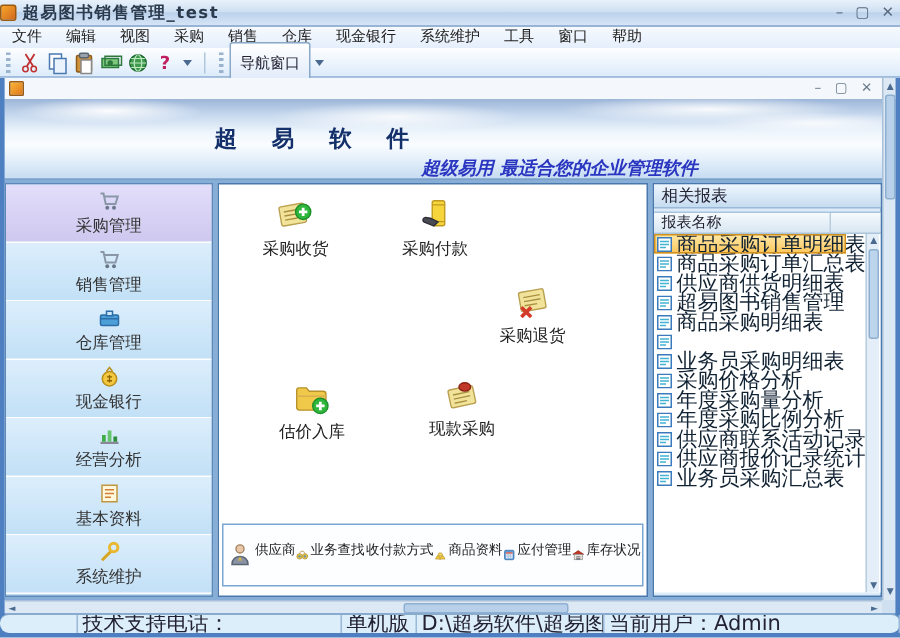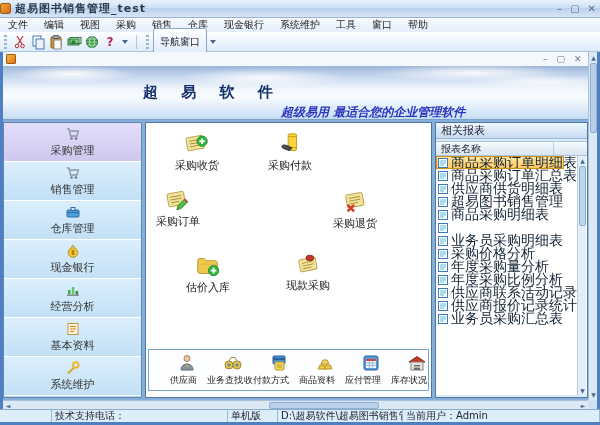--- a/index.html
+++ b/index.html
@@ -69,21 +69,21 @@
 
   
   .main { position:absolute; left:142px; top:70px; width:287px; height:276px;
     background:#fff; border:1px solid #4a78ad; overflow:hidden; }
   .dicon { position:absolute; width:64px; display:flex; flex-direction:column; align-items:center; gap:1px; }
   .dicon-label { font-size:11px; color:#222; white-space:nowrap; }
   .icon26 { width:26px; height:26px; }
 
   .shortcut-panel { position:absolute; left:2px; top:226px; width:281px; height:42px;
     border:1px solid #79a6d2; background:#fdfeff; display:flex; align-items:center; padding-left:2px; }
-  .shortcut { width:46px; display:flex; flex-direction:column; align-items:flex-end; gap:1px; }
+  .shortcut { width:46px; display:flex; flex-direction:row; align-items:flex-start; gap:1px; }
   .shortcut-label { font-size:9px; color:#222; white-space:nowrap; }
   .icon20 { width:20px; height:20px; }
 
   
   .reports { position:absolute; left:432px; top:70px; width:153px; height:276px;
     border:1px solid #4a78ad; background:#dcebf8; }
   .reports-header { height:16px; line-height:16px; font-size:11px; color:#223; padding-left:5px;
     background:linear-gradient(180deg,#eef6fe,#c6dcf0); border-bottom:1px solid #9ab8d8; }
   .col-header { margin-top:2px; height:15px; display:flex;
     background:linear-gradient(180deg,#f6fafd,#d8e6f2); border-top:1px solid #aac4dc; border-bottom:1px solid #aac4dc; }
@@ -101,21 +101,21 @@
   
   .vscroll { position:absolute; right:0; top:0; width:9px; height:348px; background:#dce8f4; border-left:1px solid #a8c0d8; }
   .vthumb { position:absolute; left:1px; top:11px; width:7px; height:70px; background:#b8d0ea; border:1px solid #8fb0d0; border-radius:2px; }
   .hscroll { position:absolute; left:0; top:348px; width:585px; height:9px; background:#dce8f4; border-top:1px solid #a8c0d8; }
   .hthumb { position:absolute; left:266px; top:1px; width:110px; height:7px; background:#b8d0ea; border:1px solid #8fb0d0; border-radius:2px; }
   .harrow { position:absolute; top:0; width:10px; height:9px; font-size:6px; color:#4a6a90; text-align:center; line-height:9px; }
   .corner { position:absolute; right:0; top:348px; width:9px; height:9px; background:#cfe0f0; }
 
   
   .statusbar { position:absolute; left:0; top:409px; width:600px; height:13px; background:#ddeefb;
-    border-top:1px solid #8aaccb; display:flex; font-size:10px; color:#223; }
+    border-top:1px solid #8aaccb; display:flex; font-size:14px; color:#223;border-radius:6px; }
   .st-cell { border-right:1px solid #9ab8d8; line-height:12px; padding-left:3px; overflow:hidden; white-space:nowrap; }
   .st0 { width:52px; } .st1 { width:176px; } .st2 { width:50px; } .st3 { width:125px; } .st4 { flex:1; }
 </style>
 </head>
 <body>
 
 <div class="window">
 
   <div class="titlebar">
     <div class="app-icon"></div>
@@ -279,31 +279,20 @@
 
       <div class="dicon" style="left:112px; top:8px;text-align:right;">
         <svg class="icon26" viewBox="0 0 28 28">
             <rect x="12" y="3" width="9" height="18" rx="1.5" fill="#f6d43c" stroke="#c09a20"></rect>
             <path d="M12 6h9M12 18h9" stroke="#c09a20" fill="none"></path>
             <path d="M7 15c-2 .5-2.5 3 .2 3.8l6 2.4 3-3-5.5-2.6z" fill="#4a4a52" stroke="#2e2e36"></path>
           </svg>
         <span class="dicon-label">采购付款</span>
       </div>
 
-      <div class="dicon" style="left:0px; top:64px;">
-        <svg class="icon26" viewBox="0 0 28 28">
-            <g transform="rotate(-10 12 13)">
-              <rect x="3" y="6" width="18" height="14" rx="1.5" fill="#f2e39a" stroke="#b9a050"></rect>
-              <path d="M6 10h12M6 13h12M6 16h9" stroke="#a89040" fill="none"></path>
-            </g>
-            <path d="M14 20l7-7 3.2 3.2-7 7-4.4 1.2z" fill="#57b947" stroke="#35802a"></path>
-            <path d="M21 13l3.2 3.2" stroke="#c8442e" stroke-width="2" fill="none"></path>
-          </svg>
-        <span class="dicon-label">采购订单</span>
-      </div>
 
       <div class="dicon" style="left:177px; top:66px;">
         <svg class="icon26" viewBox="0 0 28 28">
             <g transform="rotate(-10 14 13)">
               <rect x="5" y="5" width="18" height="14" rx="1.5" fill="#f2e39a" stroke="#b9a050"></rect>
               <path d="M8 9h12M8 12h12M8 15h9" stroke="#a89040" fill="none"></path>
             </g>
             <path d="M6 17l7 7M13 17l-7 7" stroke="#d23b2a" stroke-width="2.6" fill="none"></path>
           </svg>
         <span class="dicon-label">采购退货</span>

